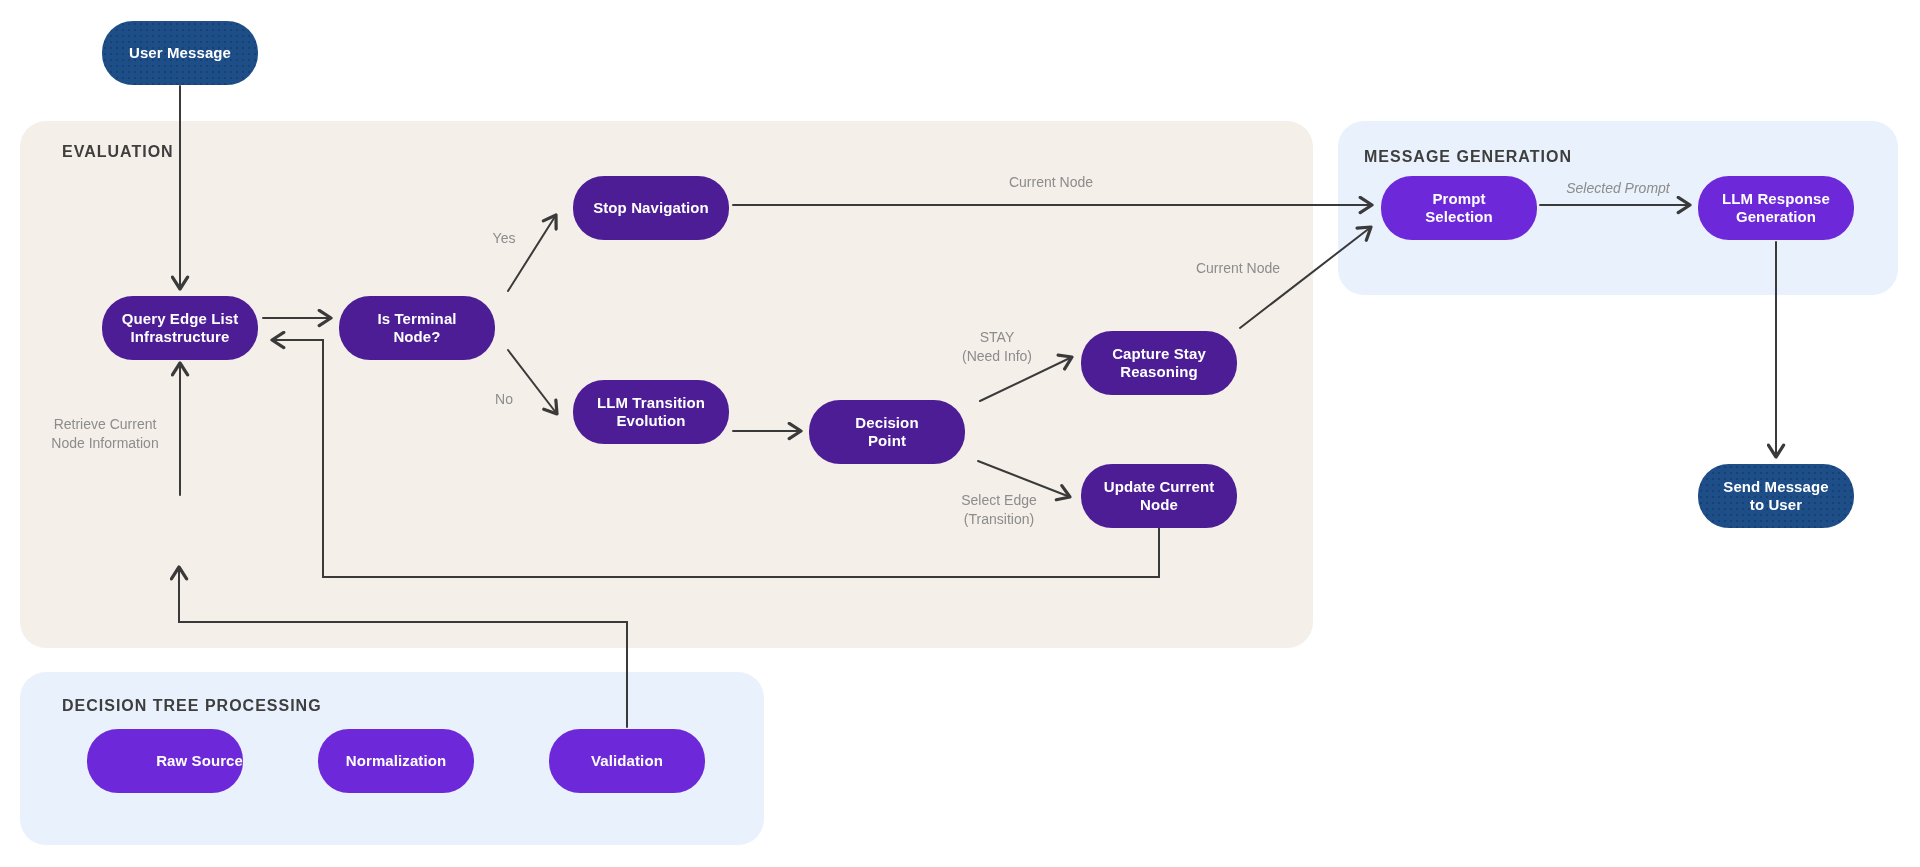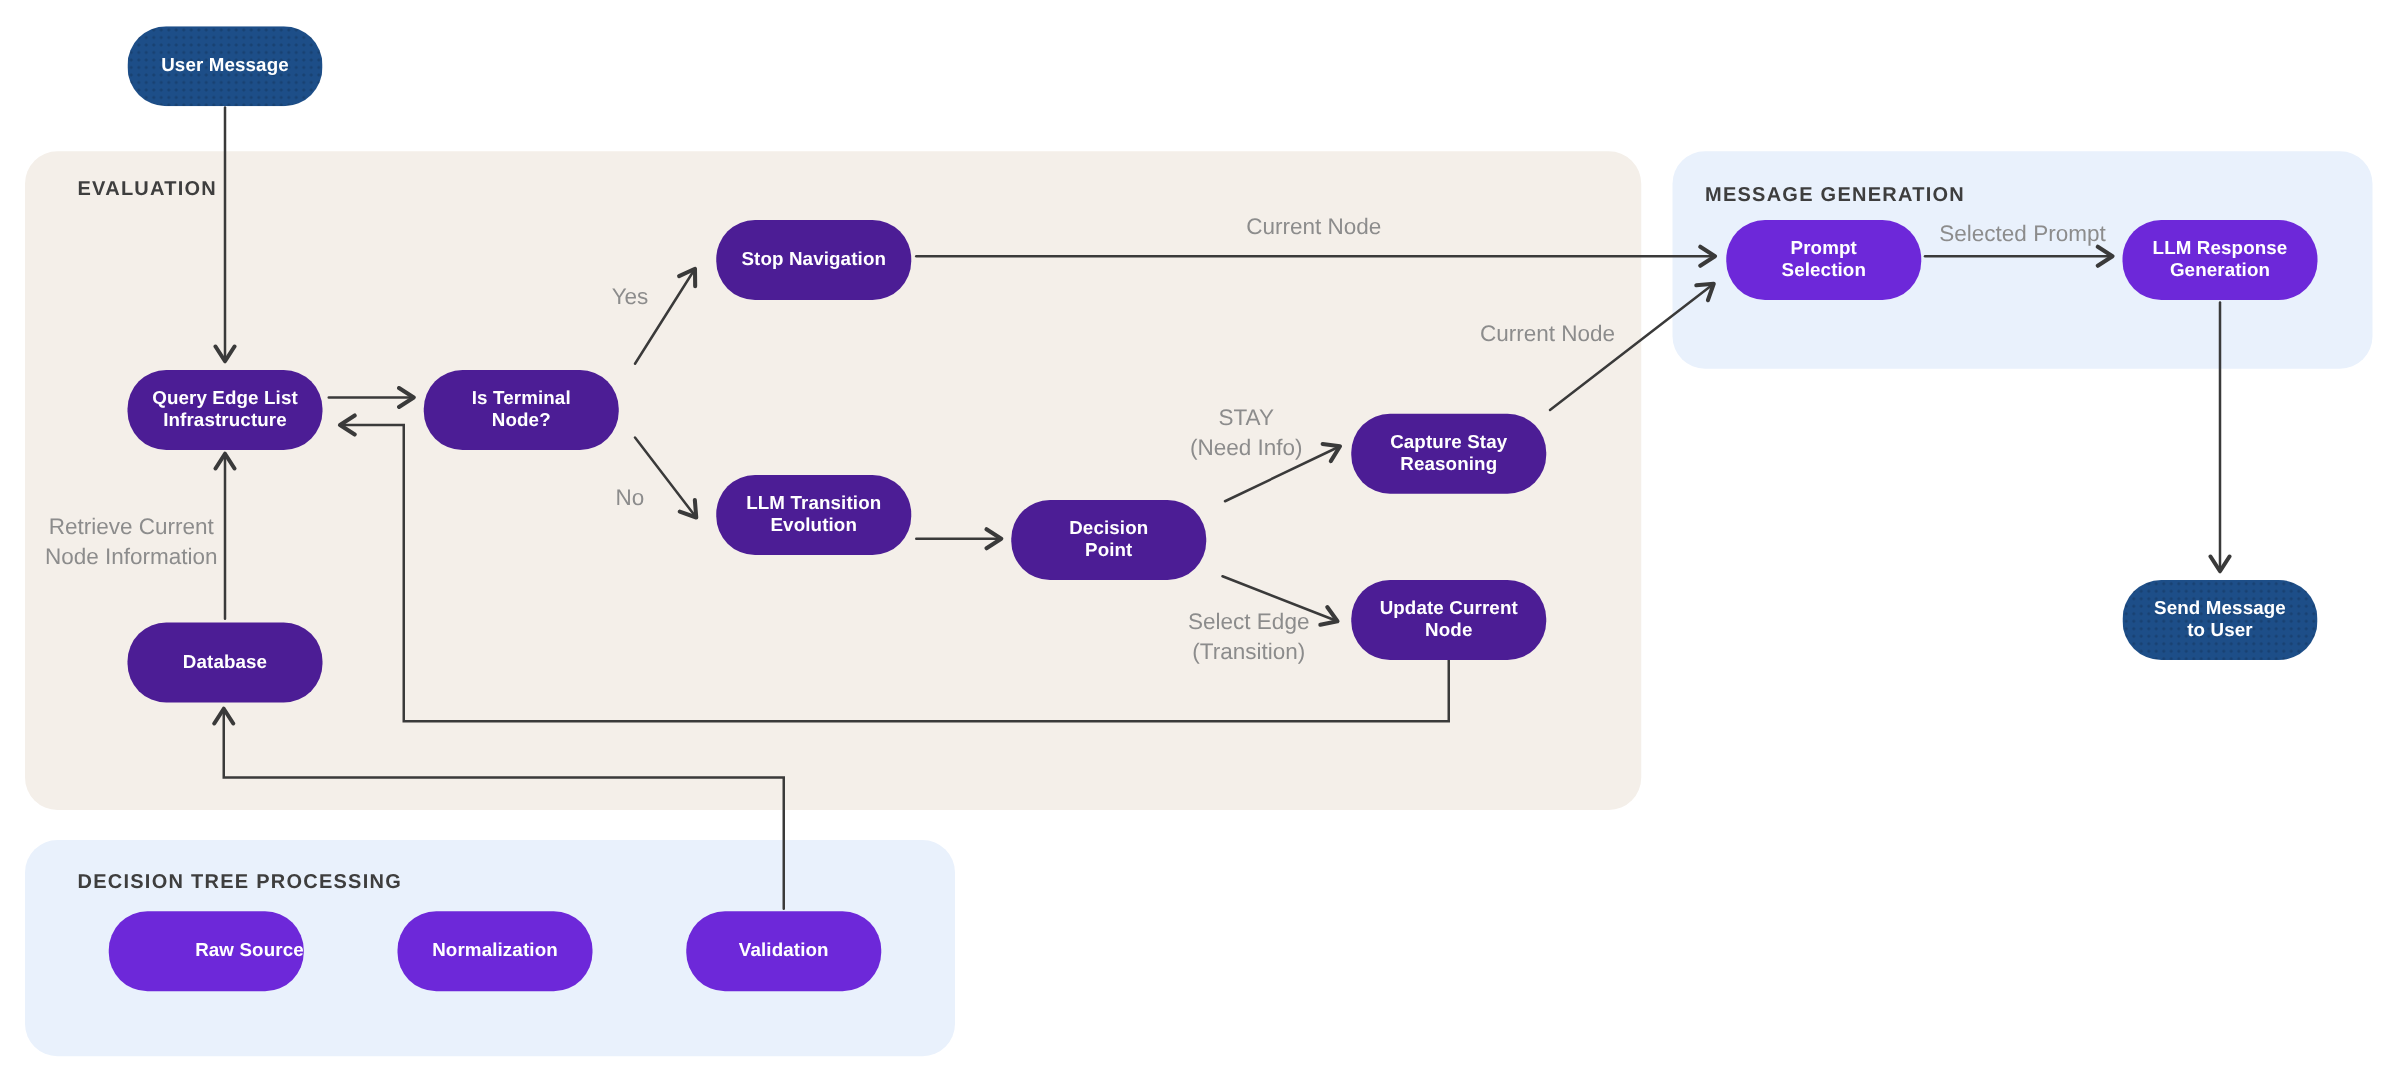--- a/index.html
+++ b/index.html
@@ -19,21 +19,21 @@
   .node .nl{display:block;max-width:136px;}
   .node .nl.w80{max-width:80px;}
   .node .nl.w98{max-width:98px;}
   .node .nl.w115{max-width:115px;}
   .node-dark{background-color:#1D4E88;
      background-image:radial-gradient(rgba(0,0,0,0.16) 1px, transparent 1.4px);
      background-size:6px 6px;}
   .node-med{background-color:#4c1d95;}
   .node-light{background-color:#6d28d9;}
 
-  .elabel{position:absolute;transform:translate(-50%,-50%);font-size:18px;color:#8C8C8C;
+  .elabel{position:absolute;transform:translate(-50%,-50%);font-size:14px;color:#8C8C8C;
           text-align:center;white-space:pre-line;line-height:1.33;}
 </style>
 </head>
 <body>
 
 <div id="canvas">
 
   <div class="panel panel-warm" style="left:20px;top:121px;width:1293px;height:527px;"></div>
   <div class="panel panel-blue" style="left:1338px;top:121px;width:560px;height:174px;"></div>
   <div class="panel panel-blue" style="left:20px;top:672px;width:744px;height:173px;"></div>
@@ -91,23 +91,20 @@
   </div>
 
   <div class="node node-med" style="left:1081px;top:331px;">
     <span class="nl">Capture Stay Reasoning</span>
   </div>
 
   <div class="node node-med" style="left:1081px;top:464px;">
     <span class="nl">Update Current Node</span>
   </div>
 
-  <div class="node node-med" style="left:102px;top:498px;">
-    <span class="nl">Database</span>
-  </div>
 
   <div class="node node-light" style="left:1381px;top:176px;">
     <span class="nl w80">Prompt Selection</span>
   </div>
 
   <div class="node node-light" style="left:1698px;top:176px;">
     <span class="nl">LLM Response Generation</span>
   </div>
 
   <div class="node node-dark" style="left:1698px;top:464px;">
@@ -127,17 +124,17 @@
   </div>
 
   <div class="elabel" style="left:504px;top:238px;">Yes</div>
   <div class="elabel" style="left:504px;top:399px;">No</div>
   <div class="elabel" style="left:1051px;top:182px;">Current Node</div>
   <div class="elabel" style="left:1238px;top:268px;">Current Node</div>
   <div class="elabel" style="left:997px;top:347px;">STAY
 (Need Info)</div>
   <div class="elabel" style="left:999px;top:510px;">Select Edge
 (Transition)</div>
-  <div class="elabel" style="left:1618px;top:188px;">Selected Prompt</div>
+  <div class="elabel" style="left:1618px;top:188px;font-style:italic;">Selected Prompt</div>
   <div class="elabel" style="left:105px;top:434px;">Retrieve Current
 Node Information</div>
 
 </div>
 
 </body></html>

